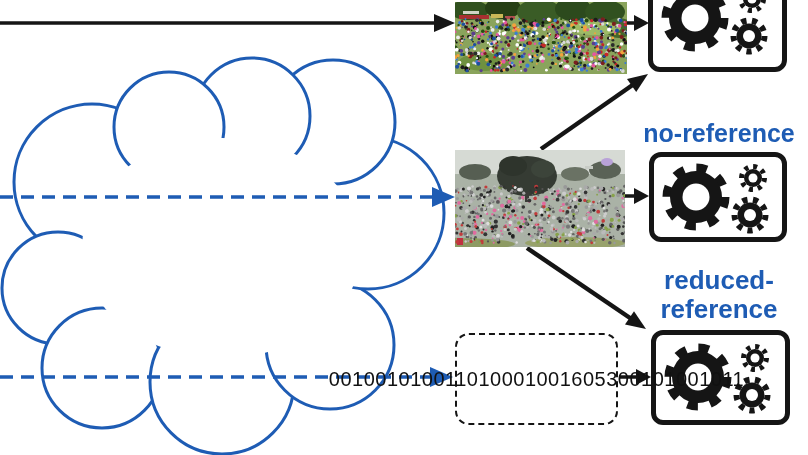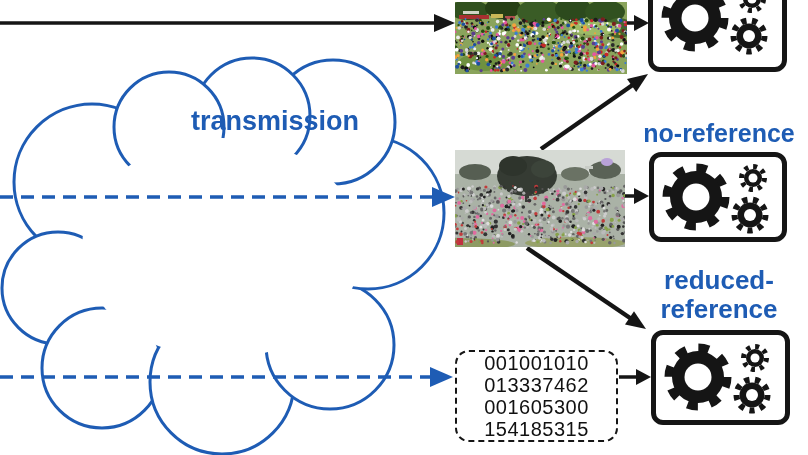--- a/index.html
+++ b/index.html
@@ -24,22 +24,22 @@
     border:5px solid var(--ink);border-radius:12px;box-sizing:border-box;
   }
   .box-top{left:648px;top:-25px;width:139px;height:97px;}
   .box-mid{left:649px;top:152px;width:138px;height:90px;}
   .box-bot{left:651px;top:330px;width:139px;height:95px;}
   .metric-box svg{position:absolute;left:0;top:0;}
 
   .bitstream-box{
     position:absolute;z-index:2;left:455px;top:333px;width:163px;height:92px;
     border:2.5px dashed var(--ink);border-radius:14px;box-sizing:border-box;background:#fff;
-    display:flex;flex-direction:column;align-items:center;justify-content:center;
-    font-size:20px;line-height:22px;color:#111;letter-spacing:0.5px;margin-top:17px;
+    display:flex;flex-direction:row;align-items:center;justify-content:center;
+    font-size:20px;line-height:22px;color:#111;letter-spacing:0.5px;
   }
 
   .cloud-label{
     position:absolute;z-index:3;left:155px;top:106px;width:240px;
     text-align:center;color:var(--blue);font-weight:bold;font-size:27px;line-height:31px;
   }
   .label-nr{
     position:absolute;z-index:3;left:619px;top:120px;width:200px;
     text-align:center;color:var(--blue);font-weight:bold;font-size:25px;line-height:26px;
   }
@@ -1613,27 +1613,26 @@
     </svg>
   </div>
   <div class="metric-box box-bot">
     <svg width="129" height="85" viewBox="5 6 129 85">
       <use href="#gearset"></use>
     </svg>
   </div>
 
   <div class="bitstream-box">
     <span>001001010</span>
-    <span>013337462</span>
+    <span>011010001</span>
     <span>001605300</span>
-    <span>154185315</span>
+    <span>101001011</span>
   </div>
 
   <div class="cloud-label">
-    <div>transmission</div>
   </div>
 
   <div class="label-nr">no-reference</div>
 
   <div class="label-rr">
     <div>reduced-</div>
     <div>reference</div>
   </div>
 
 </div>

